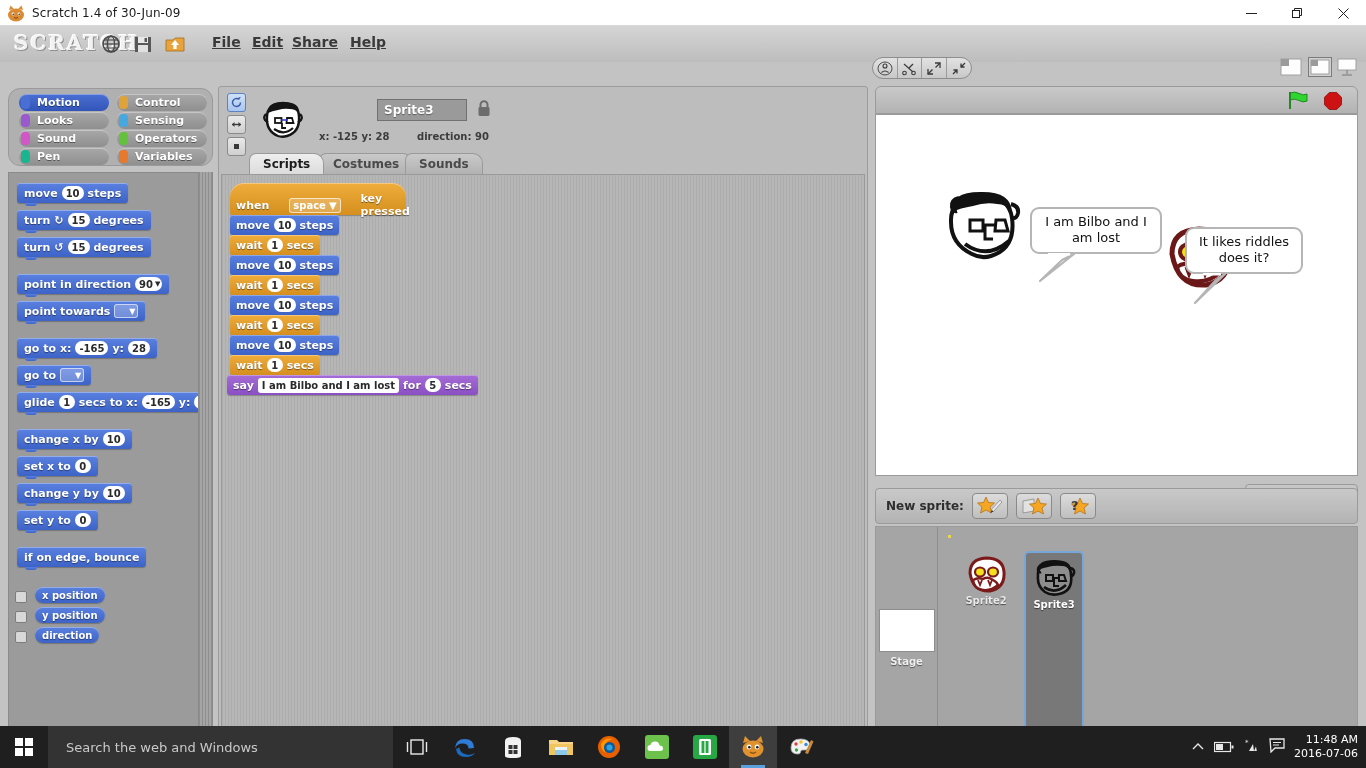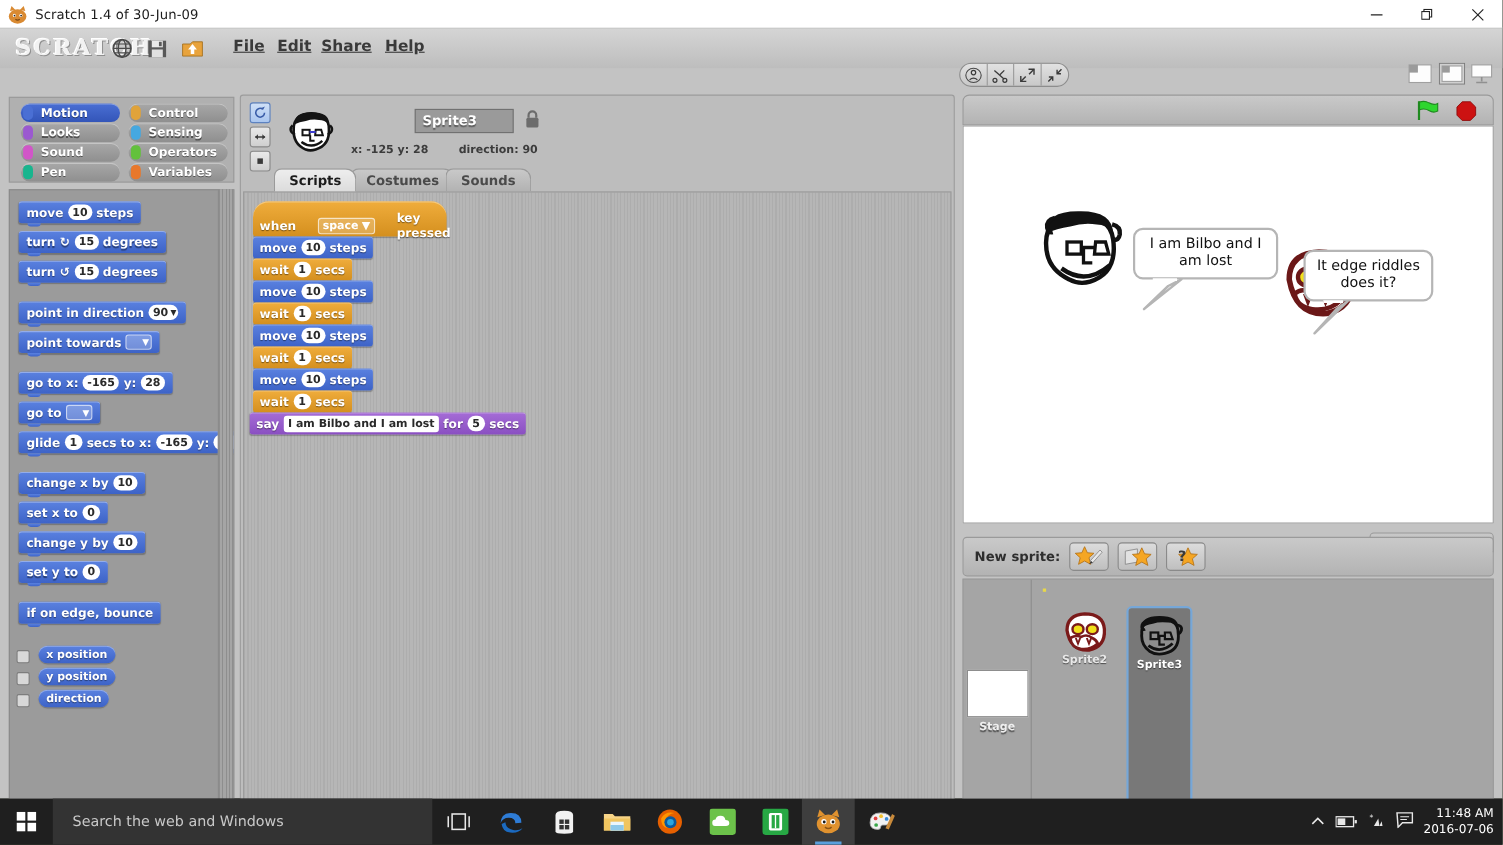--- a/index.html
+++ b/index.html
@@ -53,21 +53,21 @@
      border-right:1px solid #9a9a9a; cursor:pointer;}
   #toolcluster .tb:last-child{ border-right:none;}
 
   
   .viewbtn{ position:absolute; top:31px; width:22px;height:20px; cursor:pointer;}
 
   
   #leftcol{ position:absolute; left:8px; top:42px; width:205px; height:648px; }
   #catbox{
     position:absolute;left:0;top:20px;width:205px;height:78px;
-    background:#b0b0b0;border:1px solid #9a9a9a; border-radius:0;
+    background:#b0b0b0;border:1px solid #9a9a9a; border-radius:12px;
   }
   .cat{
     position:absolute; width:90px;height:17px; border-radius:8px;
     font-size:11px;font-weight:bold;color:#fff; cursor:pointer;
     display:flex;align-items:center; padding-left:18px;
     background:linear-gradient(#a8a8a8,#8f8f8f);
     box-shadow:inset 0 1px 0 rgba(255,255,255,.35);
     text-shadow:0 1px 0 rgba(0,0,0,.45);
   }
   .cat .swatch{ position:absolute;left:2px;top:2px;width:9px;height:13px;border-radius:4px;}
@@ -664,21 +664,21 @@
 
       <div class="bubble" style="left:154px;top:92px;width:132px;">
         <span>I am Bilbo and I am lost</span>
         <svg style="position:absolute;left:4px;top:44px;" width="44" height="30" viewBox="0 0 44 30">
           <path d="M38 1 L4 28 L26 7 Z" fill="#ffffff" stroke="#b5b5b5" stroke-width="2.2" stroke-linejoin="round"></path>
           <line x1="34" y1="1" x2="12" y2="1" stroke="#ffffff" stroke-width="3"></line>
         </svg>
       </div>
 
       <div class="bubble" style="left:309px;top:112px;width:118px;">
-        <span>It edge riddles does it?</span>
+        <span>It likes riddles does it?</span>
         <svg style="position:absolute;left:6px;top:44px;" width="40" height="32" viewBox="0 0 40 32">
           <path d="M32 1 L2 30 L22 8 Z" fill="#ffffff" stroke="#b5b5b5" stroke-width="2.2" stroke-linejoin="round"></path>
           <line x1="28" y1="1" x2="10" y2="1" stroke="#ffffff" stroke-width="3"></line>
         </svg>
       </div>
     </div>
 
     <div id="stagecoord">
       <span>
         <span>x:</span><span>-613</span>

